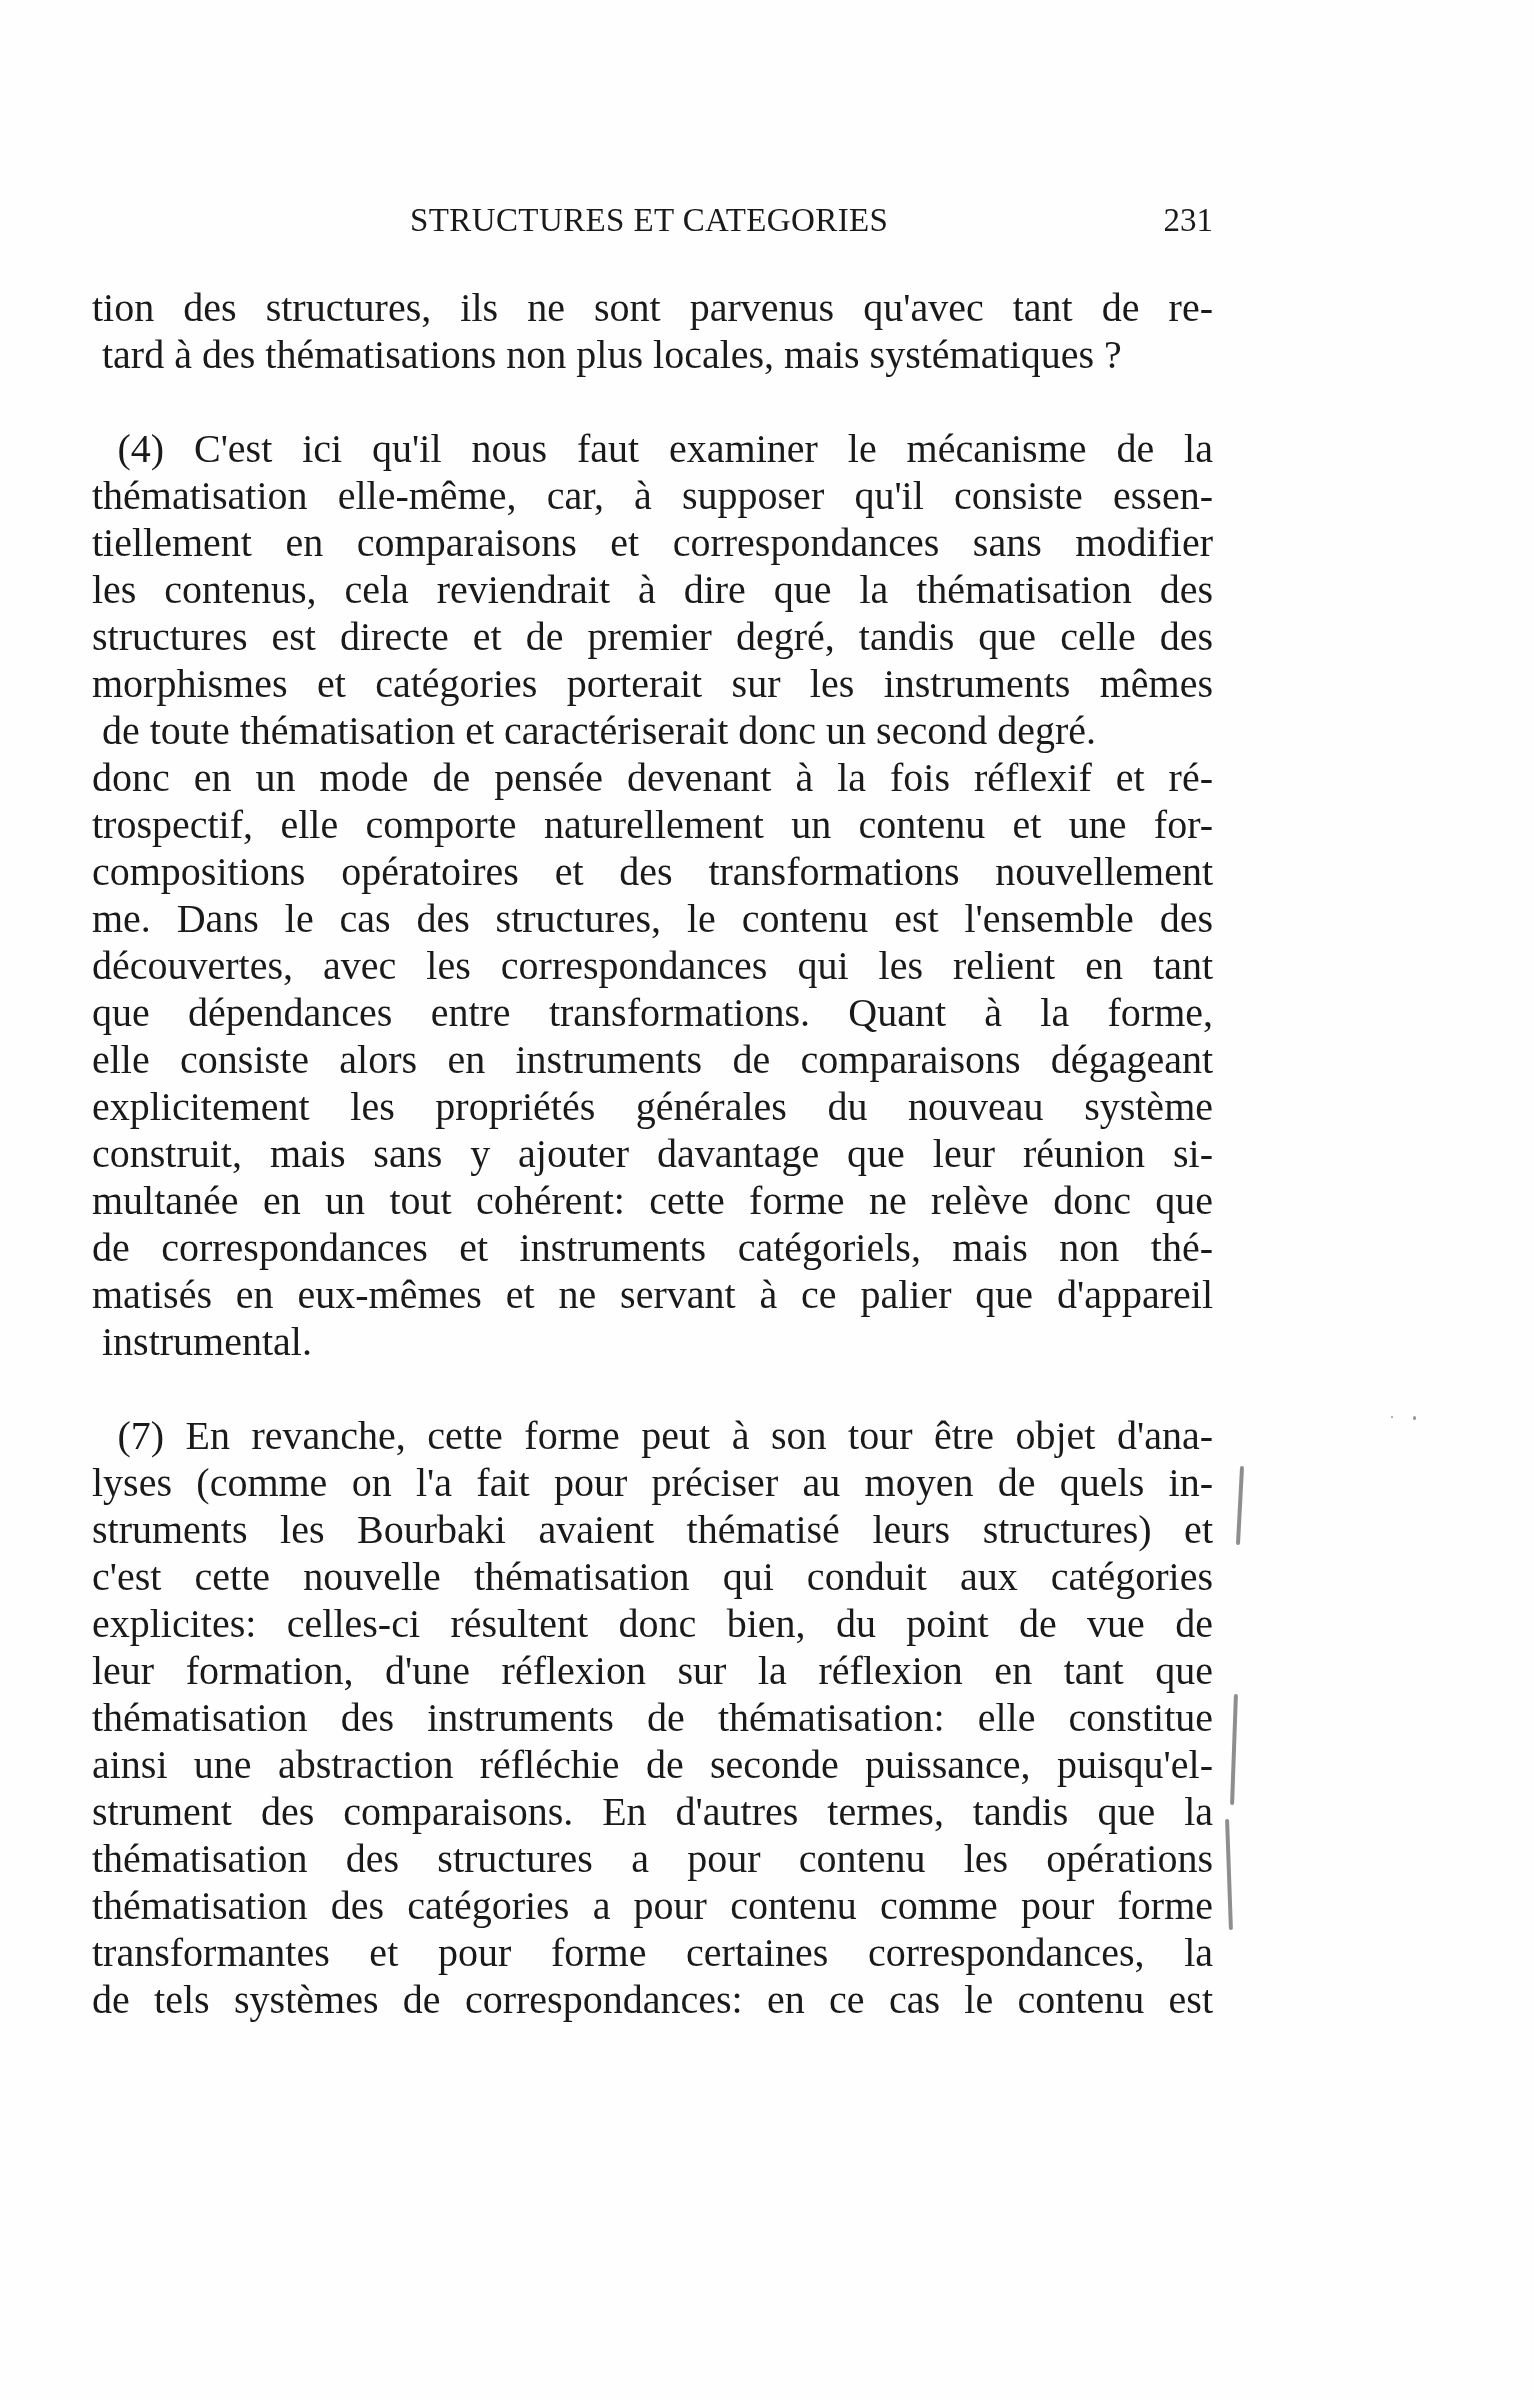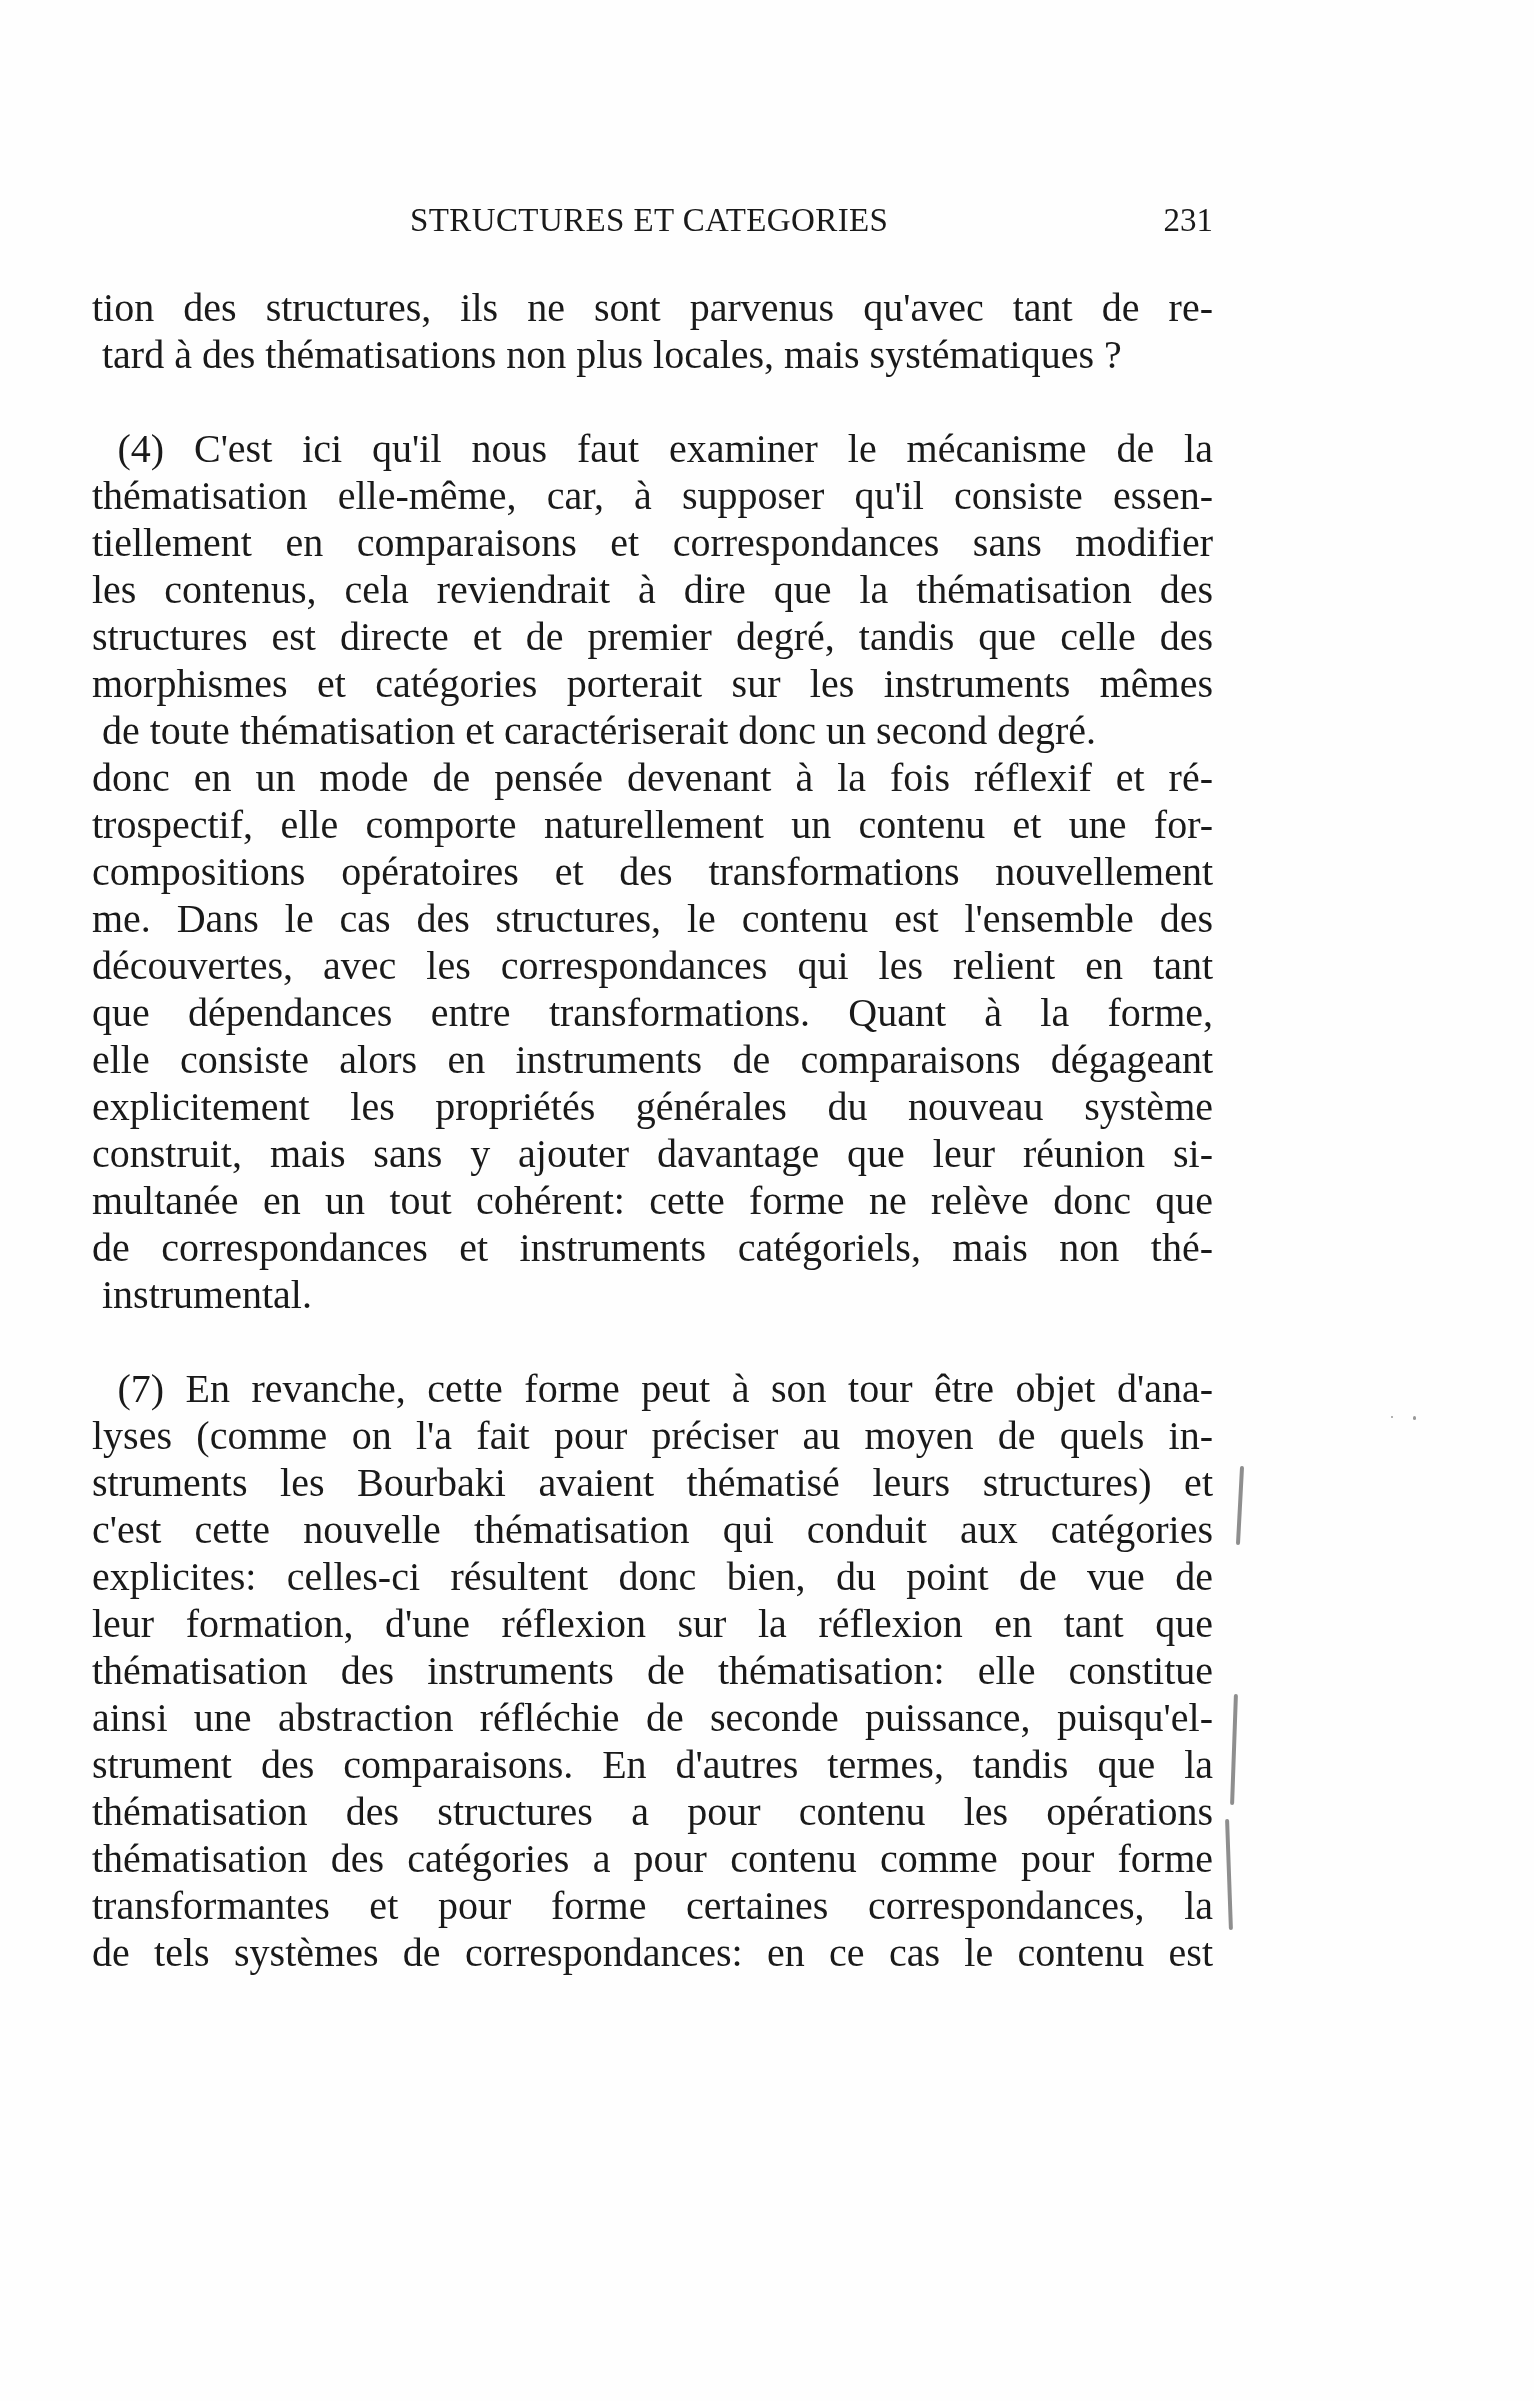--- a/index.html
+++ b/index.html
@@ -121,20 +121,21 @@
       <span class="line">trospectif, elle comporte naturellement un contenu et une for-</span>
       <span class="line">compositions opératoires et des transformations nouvellement</span>
       <span class="line">me. Dans le cas des structures, le contenu est l'ensemble des</span>
       <span class="line">découvertes, avec les correspondances qui les relient en tant</span>
       <span class="line">que dépendances entre transformations. Quant à la forme,</span>
       <span class="line">elle consiste alors en instruments de comparaisons dégageant</span>
       <span class="line">explicitement les propriétés générales du nouveau système</span>
       <span class="line">construit, mais sans y ajouter davantage que leur réunion si-</span>
       <span class="line">multanée en un tout cohérent: cette forme ne relève donc que</span>
       <span class="line">de correspondances et instruments catégoriels, mais non thé-</span>
+      <span class="line">matisés en eux-mêmes et ne servant à ce palier que d'appareil</span>
       <span class="line last">instrumental.</span>
     </div>
 
     <div class="para gap-before">
       <span class="line indent">(7) En revanche, cette forme peut à son tour être objet d'ana-</span>
       <span class="line">lyses (comme on l'a fait pour préciser au moyen de quels in-</span>
       <span class="line">struments les Bourbaki avaient thématisé leurs structures) et</span>
       <span class="line">c'est cette nouvelle thématisation qui conduit aux catégories</span>
       <span class="line">explicites: celles-ci résultent donc bien, du point de vue de</span>
       <span class="line">leur formation, d'une réflexion sur la réflexion en tant que</span>

